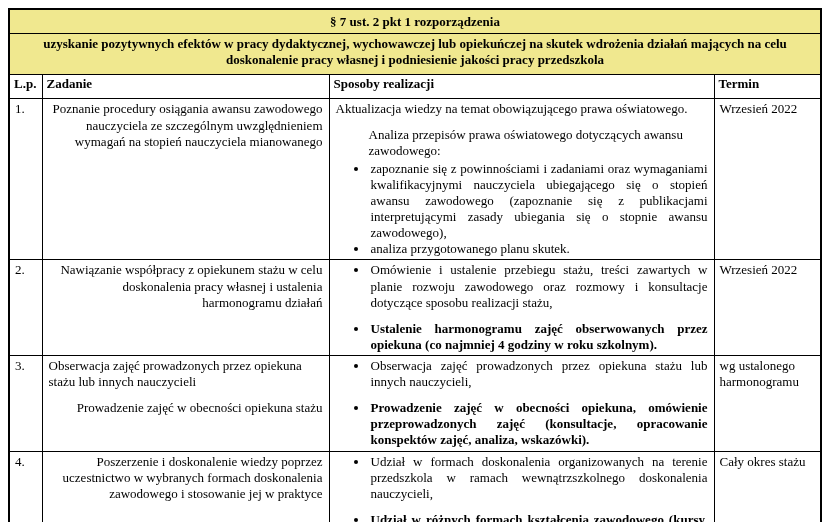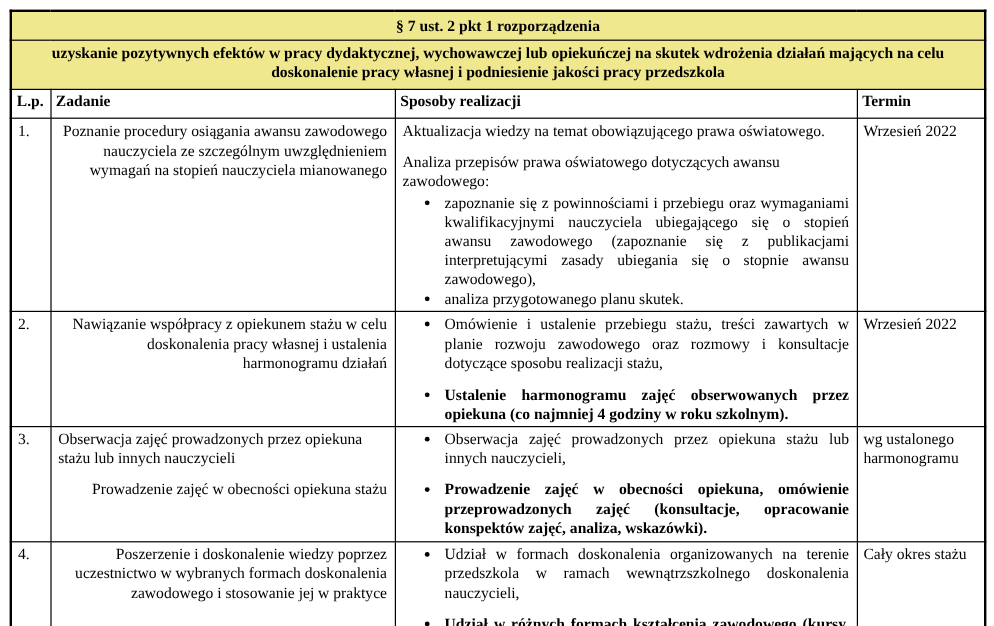--- a/index.html
+++ b/index.html
@@ -48,21 +48,21 @@
   
   tr.body-1 { height: 137px; }
   tr.body-2 { height: 85px; }
   tr.body-3 { height: 95px; }
   tr.body-4 { height: 150px; }
 
   .task-cell p    { margin: 0 0 10px; }
   .task-cell p:last-child { margin-bottom: 0; text-align: right; }
 
   .methods-cell p { margin: 0 0 9px; font-family: Liberation Serif, serif; }
-  .methods-cell p.intro-2 { margin-bottom: 2px; }
+  .methods-cell p.intro-2 { margin-bottom: 2px; margin-left: 33px; }
 
   ul.bullets {
     margin: 0;
     padding-left: 33px;
     list-style: disc;
   }
   ul.bullets li {
     padding-left: 2px;
     text-align: justify;
   }
@@ -103,21 +103,21 @@
 
     <tr class="body-1">
       <td class="lp-cell">1.</td>
       <td class="task-cell">
         <p>Poznanie procedury osiągania awansu zawodowego nauczyciela ze szczególnym uwzględnieniem wymagań na stopień nauczyciela mianowanego</p>
       </td>
       <td class="methods-cell">
         <p class="intro-1">Aktualizacja wiedzy na temat obowiązującego prawa oświatowego.</p>
         <p class="intro-2">Analiza przepisów prawa oświatowego dotyczących awansu zawodowego:</p>
         <ul class="bullets tight">
-          <li>zapoznanie się z powinnościami i przebiegu oraz wymaganiami kwalifikacyjnymi nauczyciela ubiegającego się o stopień awansu zawodowego (zapoznanie się z publikacjami interpretującymi zasady ubiegania się o stopnie awansu zawodowego),</li>
+          <li>zapoznanie się z powinnościami i zadaniami oraz wymaganiami kwalifikacyjnymi nauczyciela ubiegającego się o stopień awansu zawodowego (zapoznanie się z publikacjami interpretującymi zasady ubiegania się o stopnie awansu zawodowego),</li>
           <li>analiza przygotowanego planu skutek.</li>
         </ul>
       </td>
       <td class="term-cell">Wrzesień 2022</td>
     </tr>
 
     <tr class="body-2">
       <td class="lp-cell">2.</td>
       <td class="task-cell">
         <p>Nawiązanie współpracy z opiekunem stażu w celu doskonalenia pracy własnej i ustalenia harmonogramu działań</p>

